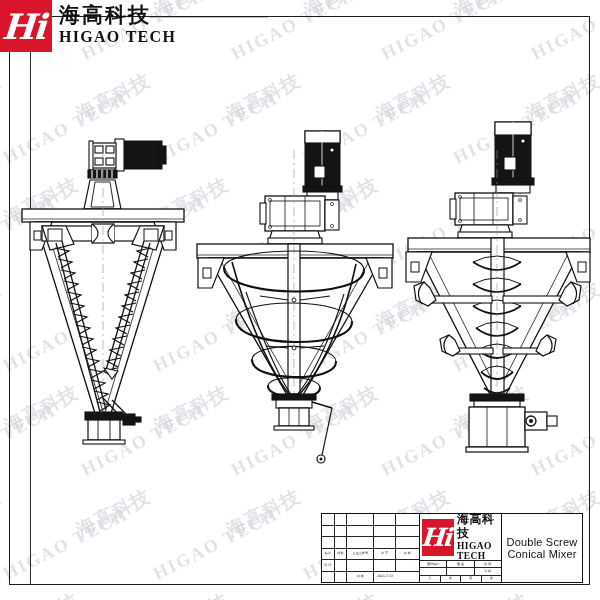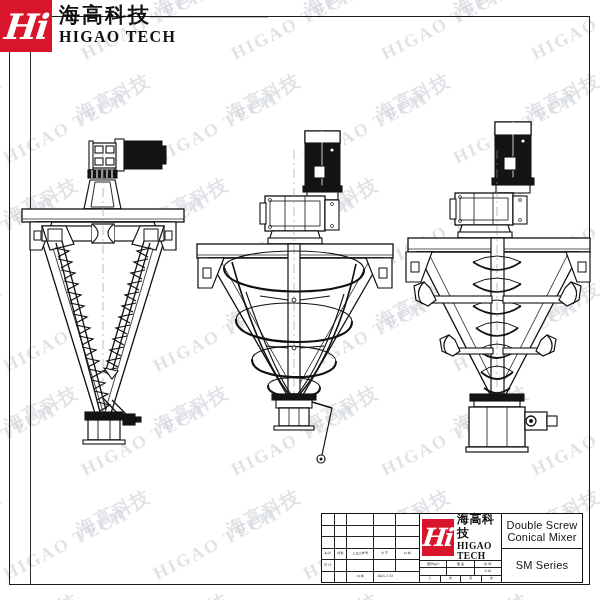--- a/index.html
+++ b/index.html
@@ -495,17 +495,16 @@
             <div class="tb-cell" style="flex: 1 1 0%;">共</div>
             <div class="tb-cell" style="flex: 1 1 0%;">张</div>
             <div class="tb-cell" style="flex: 1 1 0%;">第</div>
             <div class="tb-cell" style="flex: 1 1 0%;">张</div>
           </div>
         </div>
     </div>
 
     <div id="tb-right" class="tb-col">
       <div class="tb-title-row">Double Screw Conical Mixer</div>
-      <div class="tb-title-row">SM Series</div>
     </div>
   </div>
 
 </div>
 
 </body></html>

